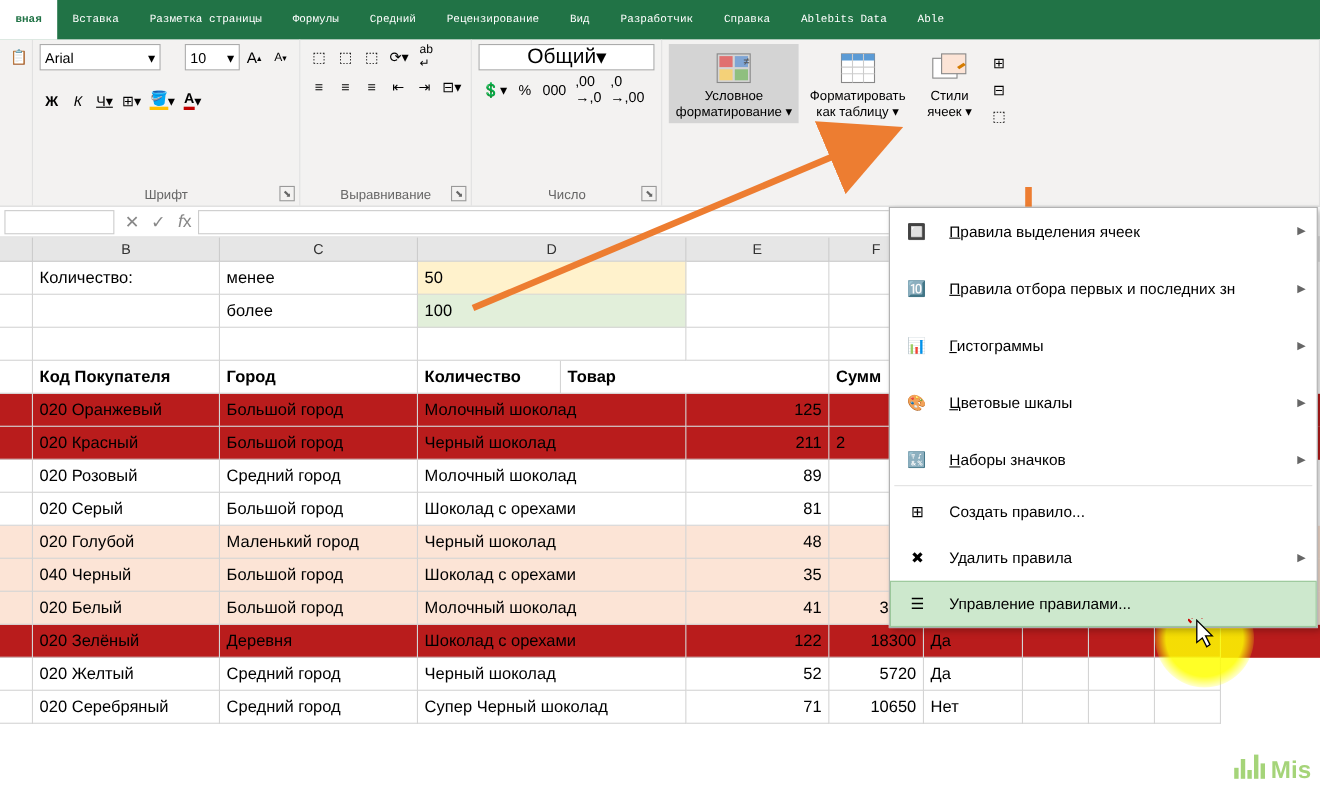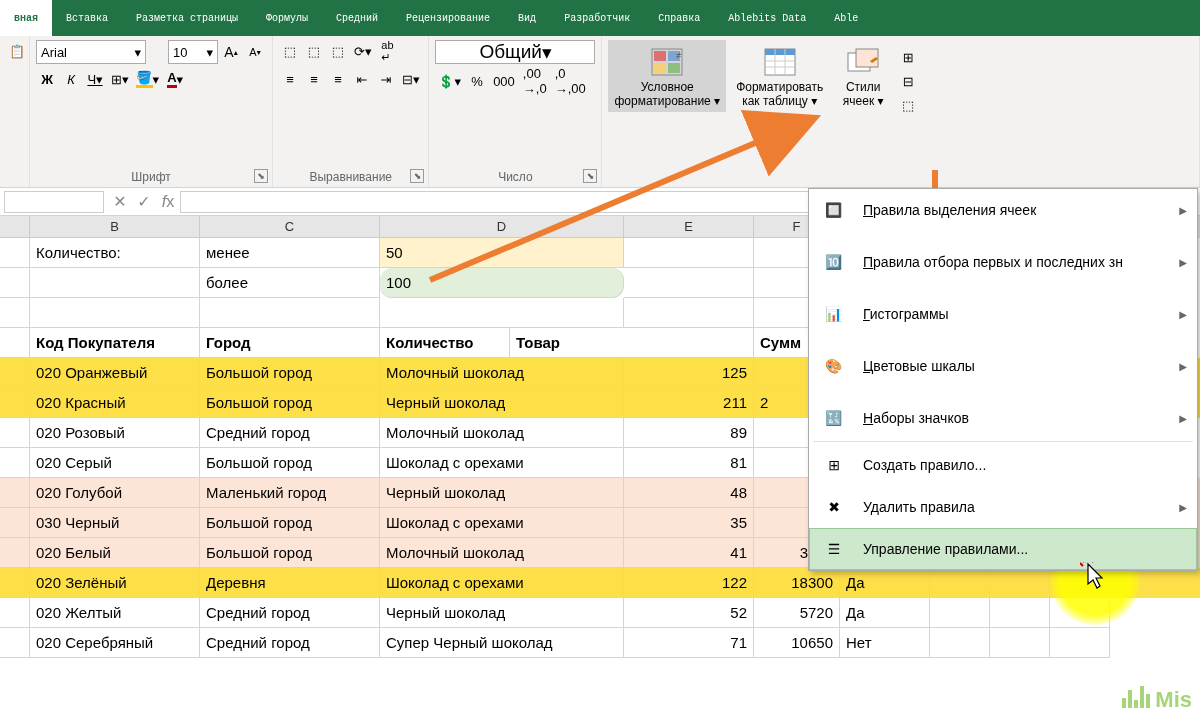--- a/index.html
+++ b/index.html
@@ -47,22 +47,22 @@
 .w-d { width: 244px; }
 .w-e { width: 130px; }
 .w-f { width: 86px; }
 .w-g { width: 90px; }
 .w-h { width: 60px; }
 .w-i { width: 60px; }
 .w-j { width: 60px; }
 
 .hdr { font-weight: 600; }
 .bg-yellow-lt { background: #fff2cc; }
-.bg-green-lt { background: #e2efda; border-radius: 12px; }
-.bg-green-md { background: #fde047; text-align: right; }
+.bg-green-lt { background: #e2efda; }
+.bg-green-md { background: #b91c1c; text-align: right; }
 .bg-orange-lt { background: #fce4d6; }
 .num { justify-content: flex-end; }
 
 .dropdown-menu { position: absolute; right: 2px; top: 188px; width: 390px; background: #fff; border: 1px solid #ababab; box-shadow: 3px 3px 6px rgba(0,0,0,0.25); z-index: 100; }
 .menu-item { display: flex; align-items: center; padding: 8px 10px; font-size: 14px; cursor: pointer; gap: 14px; }
 .menu-item.hovered { background: #cde8cd; border: 1px solid #9bc79b; padding: 7px 9px; }
 .menu-icon { width: 30px; height: 26px; display: flex; align-items: center; justify-content: center; }
 .menu-sep { height: 1px; background: #e1e1e1; margin: 2px 4px; }
 .menu-item .arrow-r { margin-left: auto; font-size: 10px; color: #666; }
 .underline-letter { text-decoration: underline; }
@@ -94,21 +94,21 @@
 
 <div class="ribbon">
 
   <div class="group" style="width:30px;">
     <div class="group-body vstack">
       <div class="btn-sm">📋</div>
     </div>
   </div>
 
   <div class="group">
-    <div class="group-body vstack" style="gap:4px;">
+    <div class="group-body vstack" style="gap:16px;">
       <div class="hstack">
         <div class="font-select">
             <span>Arial</span>
             <span>▾</span>
           </div>
         <div class="size-select">
             <span>10</span>
             <span>▾</span>
           </div>
         <div class="btn-sm" style="font-size:14px;">A<sup style="font-size:8px;">▴</sup></div>
@@ -344,21 +344,21 @@
         <div class="g-cell w-d ">Черный шоколад</div>
         <div class="g-cell w-e num">48</div>
         <div class="g-cell w-f "></div>
         <div class="g-cell w-g "></div>
         <div class="g-cell w-h "></div>
         <div class="g-cell w-i "></div>
         <div class="g-cell w-j "></div>
       </div>
       <div class="g-row bg-orange-lt">
         <div class="g-cell w-a"></div>
-        <div class="g-cell w-b ">030 Черный</div>
+        <div class="g-cell w-b ">040 Черный</div>
         <div class="g-cell w-c ">Большой город</div>
         <div class="g-cell w-d ">Шоколад с орехами</div>
         <div class="g-cell w-e num">35</div>
         <div class="g-cell w-f "></div>
         <div class="g-cell w-g "></div>
         <div class="g-cell w-h "></div>
         <div class="g-cell w-i "></div>
         <div class="g-cell w-j "></div>
       </div>
       <div class="g-row bg-orange-lt">

